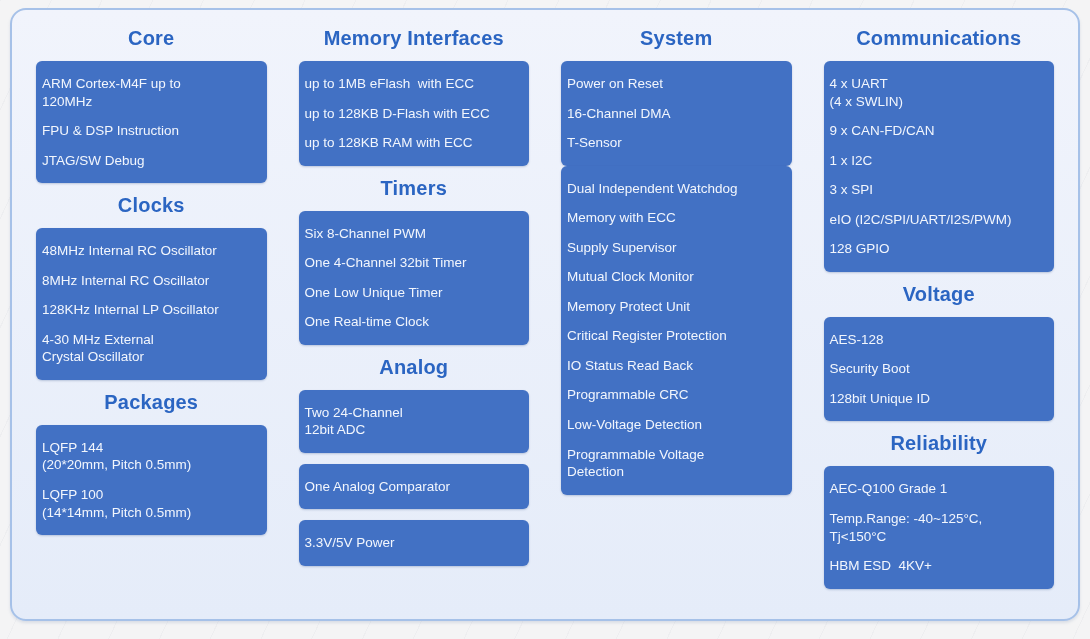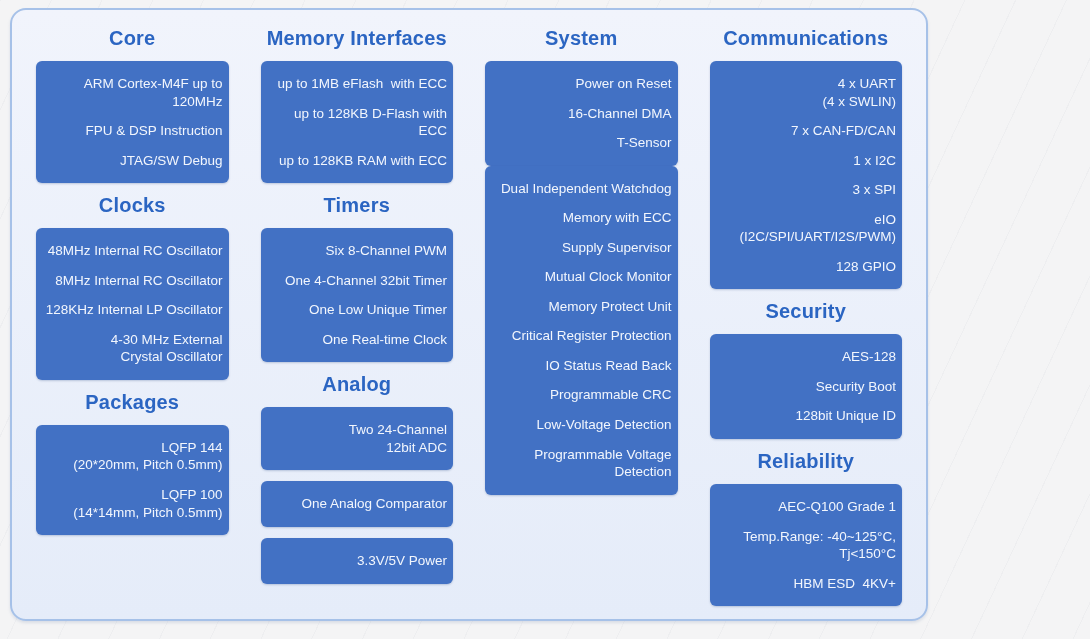--- a/index.html
+++ b/index.html
@@ -13,21 +13,21 @@
   }
   *{box-sizing:border-box;}
   html,body{margin:0;padding:0;}
   body{
     width:1090px;height:639px;position:relative;overflow:hidden;
     background-color:var(--page-bg);
     background-image:repeating-linear-gradient(115deg, rgba(120,130,150,0.05) 0 1px, transparent 1px 46px);
     font-family:"Liberation Sans", sans-serif;
   }
   .panel{
-    position:absolute;left:10px;top:8px;width:918px;height:613px;
+    position:absolute;left:10px;top:8px;width:1070px;height:613px;
     border:2px solid var(--panel-border);
     border-radius:16px;
     background:linear-gradient(180deg,var(--panel-fill-top) 0%,var(--panel-fill-bottom) 100%);
     padding:6px 24px 0 24px;
     box-shadow:0 2px 3px rgba(100,120,160,0.18);
   }
   .columns{
     display:grid;
     grid-template-columns:repeat(4,1fr);
     column-gap:32px;
@@ -41,21 +41,21 @@
     margin:11px 0 11px 0;
   }
   .feature-box{
     background:var(--box-fill);
     border-radius:6px;
     padding:8px 4px;
     box-shadow:0 1px 2px rgba(40,70,130,0.25);
   }
   .feature-box + .feature-box{margin-top:11px;}
   .feature-item{
-    text-align:right;
+    text-align:left;
     color:var(--box-text);
     font-size:13.5px;
     line-height:1.3;
     padding:6px 2px;
     white-space:pre-wrap;
   }
 </style>
 </head>
 <body>
 
@@ -147,29 +147,29 @@
 Detection</div>
           </div>
         </div>
       </div>
       <div class="column">
         <div class="section">
           <div class="section-heading">Communications</div>
           <div class="feature-box">
             <div class="feature-item">4 x UART
 (4 x SWLIN)</div>
-            <div class="feature-item">7 x CAN-FD/CAN</div>
+            <div class="feature-item">9 x CAN-FD/CAN</div>
             <div class="feature-item">1 x I2C</div>
             <div class="feature-item">3 x SPI</div>
             <div class="feature-item">eIO (I2C/SPI/UART/I2S/PWM)</div>
             <div class="feature-item">128 GPIO</div>
           </div>
         </div>
         <div class="section">
-          <div class="section-heading">Security</div>
+          <div class="section-heading">Voltage</div>
           <div class="feature-box">
             <div class="feature-item">AES-128</div>
             <div class="feature-item">Security Boot</div>
             <div class="feature-item">128bit Unique ID</div>
           </div>
         </div>
         <div class="section">
           <div class="section-heading">Reliability</div>
           <div class="feature-box">
             <div class="feature-item">AEC-Q100 Grade 1</div>

